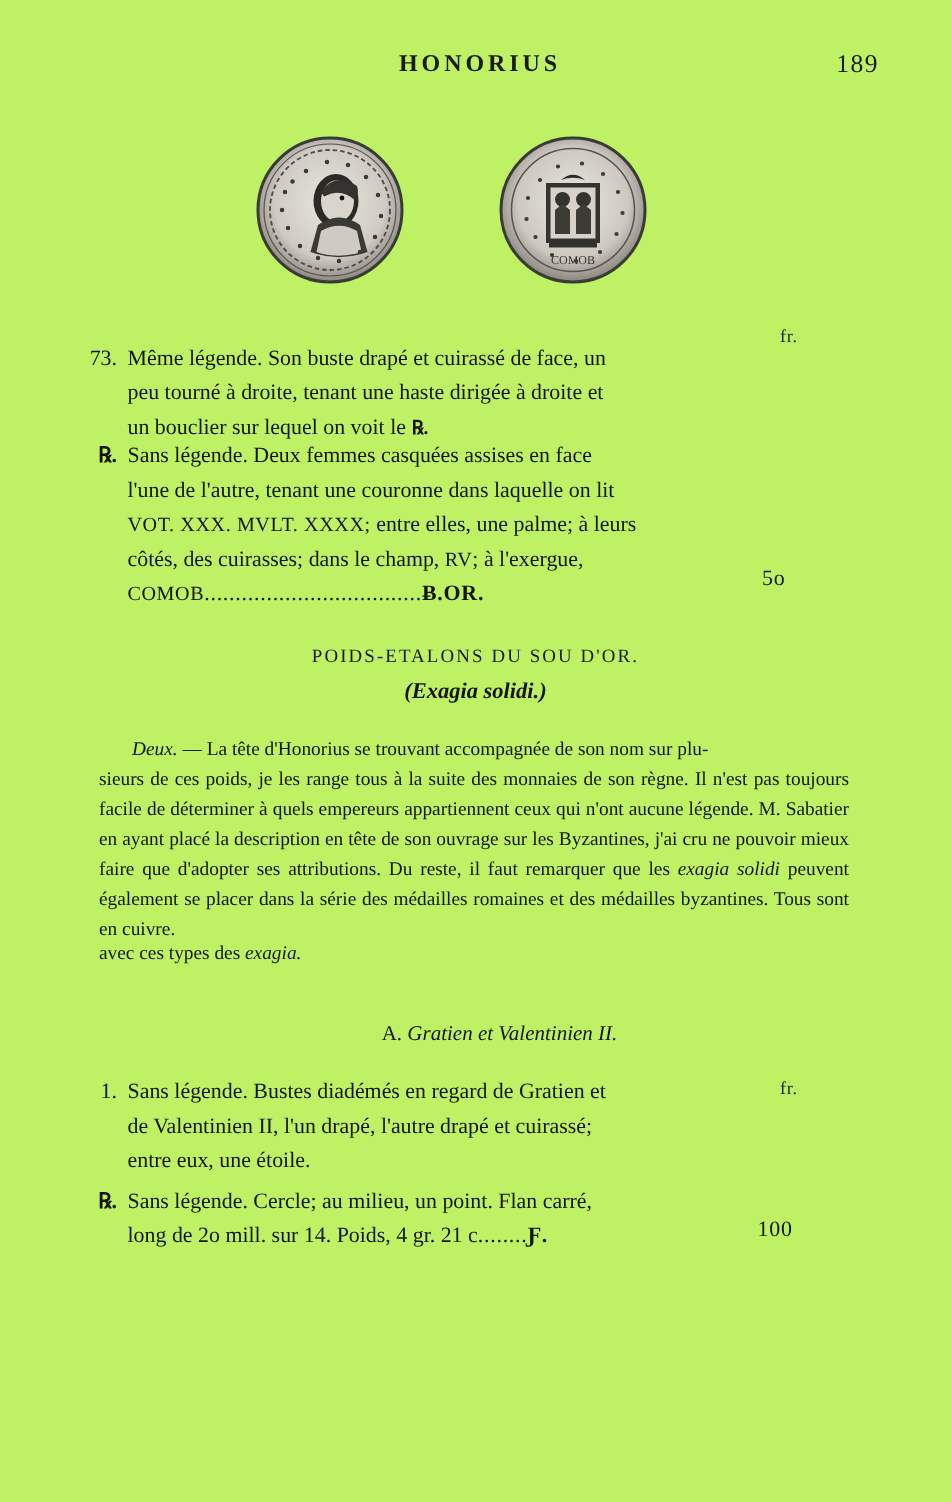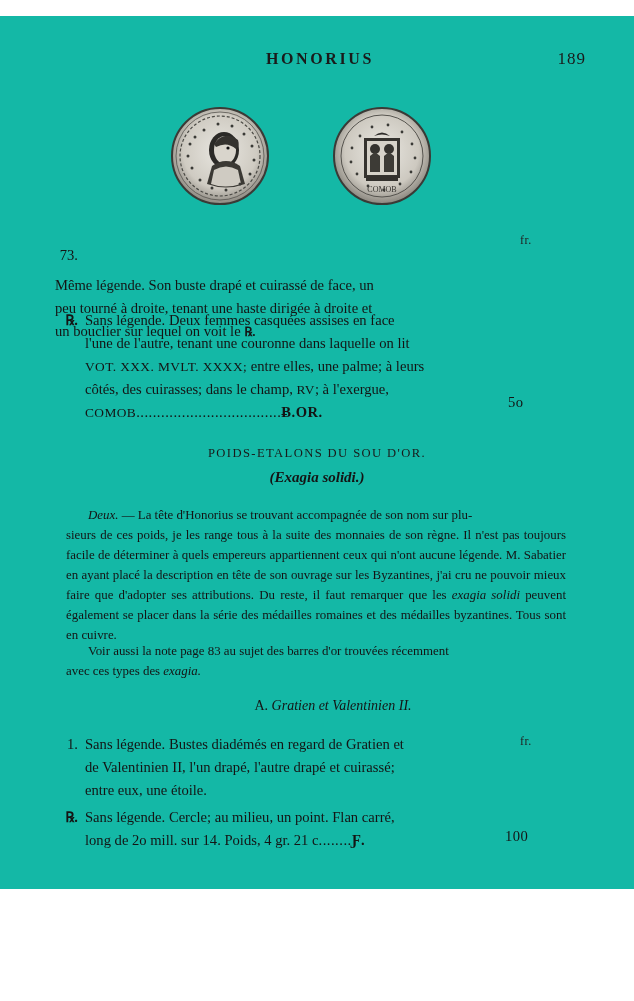--- a/index.html
+++ b/index.html
@@ -10,24 +10,24 @@
   body {
     width: 634px;
     height: 1001px;
     position: relative;
     font-family: "Liberation Serif", serif;
     color: #141414;
     overflow: hidden;
   }
   .page {
     position: absolute;
-    left: 0; top: 16px;
-    width: 634px;
-    height: 873px;
-    background: #14b8a6;
+    left: 0; top: 0;
+    width: 634px;
+    height: 1001px;
+    background: #bef264;
   }
   
   .header {
     position: absolute;
     left: 60px;
     top: 34px;
     width: 520px;
     display: flex;
     align-items: baseline;
     justify-content: center;
@@ -231,21 +231,21 @@
           <circle cx="72" cy="28" r="1.4"></circle>
         <circle cx="58" cy="21" r="1.4"></circle>
           <circle cx="42" cy="23" r="1.4"></circle>
         <circle cx="30" cy="32" r="1.4"></circle>
       </g>
     </svg>
   </div>
 
   <div class="fr-label" style="left:520px; top:205px;">fr.</div>
 
-  <div class="entry" style="left:55px; top:228px; width:455px;flex-direction:column;">
+  <div class="entry" style="left:55px; top:228px; width:455px;">
     <span class="num">73.</span>
     <span class="body">
       <span>Même légende. Son buste drapé et cuirassé de face, un</span><br>
       <span>peu tourné à droite, tenant une haste dirigée à droite  et</span><br>
       <span>un bouclier sur lequel on voit le </span><span class="rx">℞.</span>
     </span>
   </div>
 
   <div class="entry" style="left:55px; top:293px; width:462px;">
     <span class="num rx">℞.</span>
@@ -269,21 +269,20 @@
     <span>sieurs de ces poids, je les range tous à la suite des monnaies de son règne.</span>
     <span>Il n'est pas toujours facile de déterminer à quels empereurs appartiennent</span>
     <span>ceux qui n'ont aucune légende. M. Sabatier en ayant placé la description</span>
     <span>en tête de son ouvrage sur les Byzantines, j'ai cru ne pouvoir mieux faire</span>
     <span>que d'adopter ses attributions. Du reste, il faut remarquer que les </span><i class="it">exagia</i>
     <i class="it">solidi</i><span> peuvent également se placer dans la série des médailles romaines et</span>
     <span>des médailles byzantines. Tous sont en cuivre.</span>
   </div>
 
   <div class="nota" style="top:625px;">
-    <span class="ind">Voir aussi la note page 83 au sujet des barres d'or trouvées récemment</span>
     <span>avec ces types des </span><i class="it">exagia.</i>
   </div>
 
   <div class="sub-head" style="top:682px;">
     <span>A. </span><span class="ital">Gratien et Valentinien II.</span>
   </div>
 
   <div class="fr-label" style="left:520px; top:706px;">fr.</div>
 
   <div class="entry" style="left:55px; top:717px; width:462px;">

